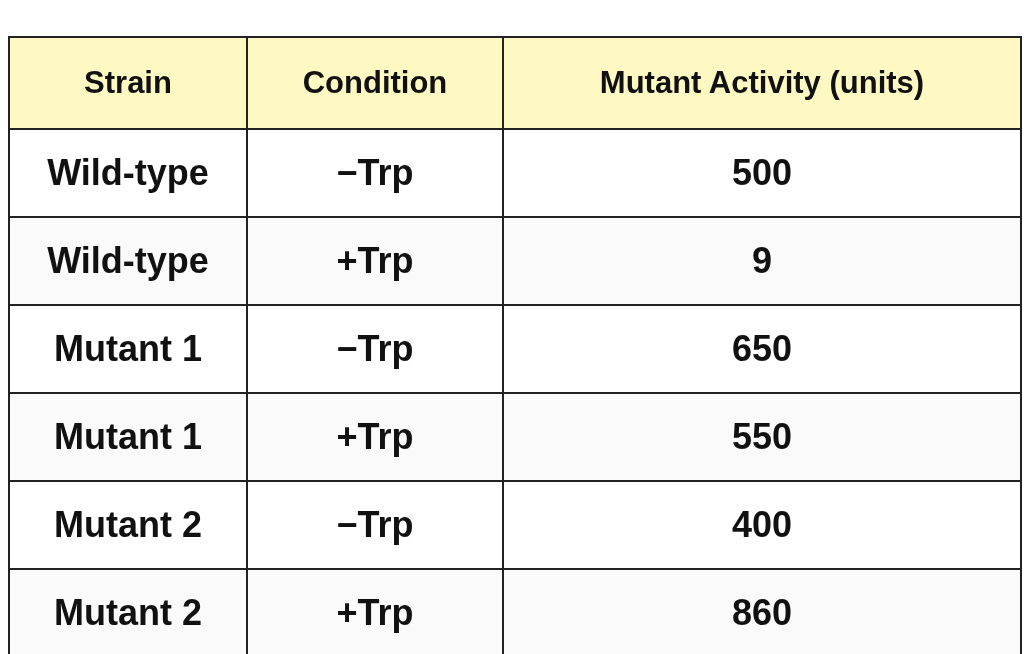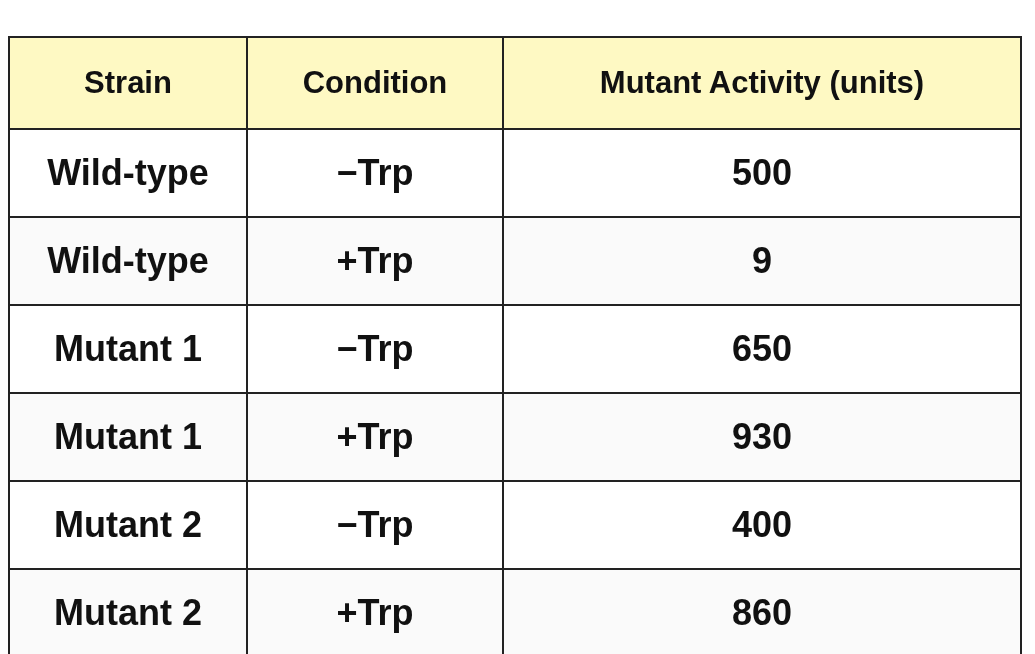--- a/index.html
+++ b/index.html
@@ -85,21 +85,21 @@
         <td>9</td>
       </tr>
       <tr class="row-plain">
         <td>Mutant 1</td>
         <td>−Trp</td>
         <td>650</td>
       </tr>
       <tr class="row-alt">
         <td>Mutant 1</td>
         <td>+Trp</td>
-        <td>930</td>
+        <td>550</td>
       </tr>
       <tr class="row-plain">
         <td>Mutant 2</td>
         <td>−Trp</td>
         <td>400</td>
       </tr>
       <tr class="row-alt">
         <td>Mutant 2</td>
         <td>+Trp</td>
         <td>860</td>

